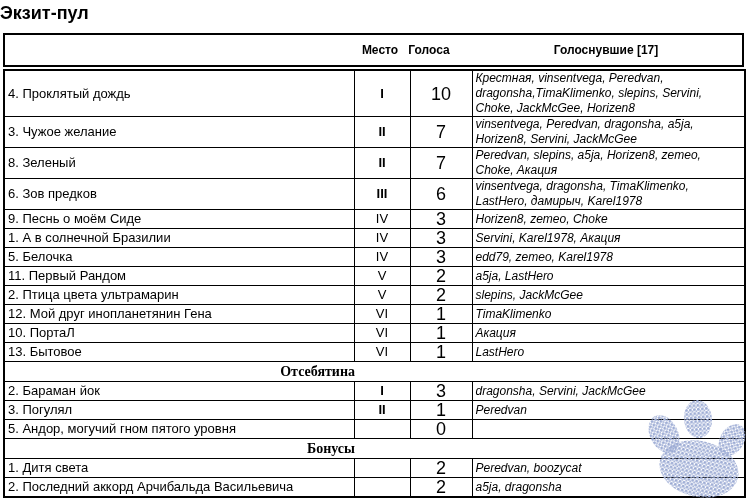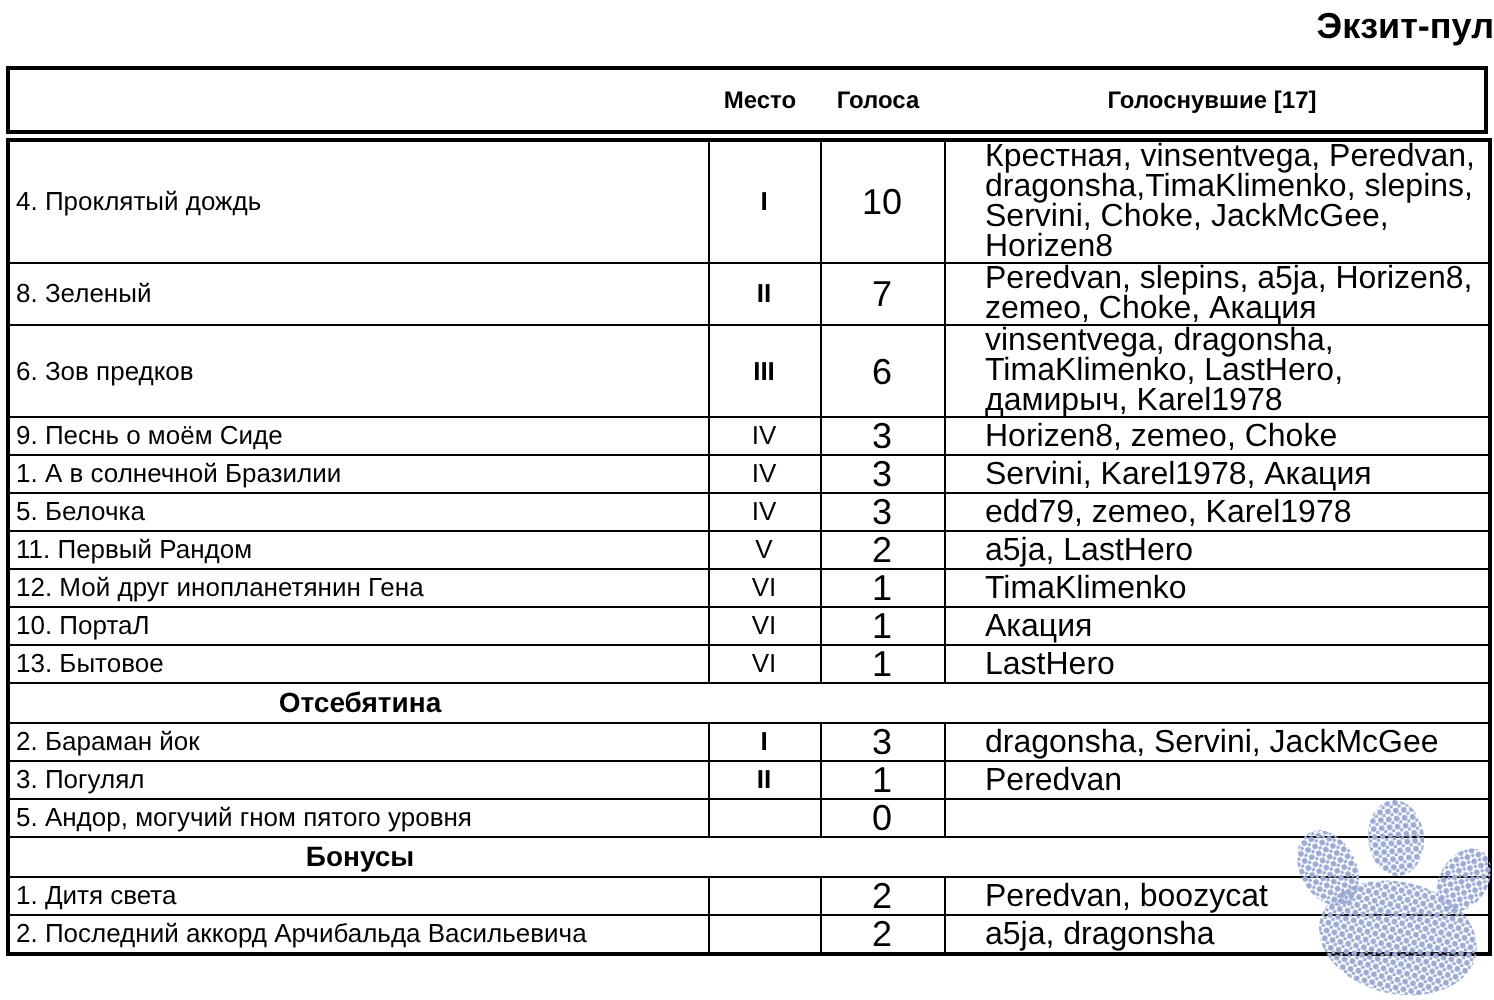--- a/index.html
+++ b/index.html
@@ -4,51 +4,51 @@
 <style>
   html,body{margin:0;padding:0;}
   body{
     width:747px;height:500px;
     background:#ffffff;color:#000;
     font-family:"Liberation Sans",sans-serif;
     position:relative;overflow:hidden;
   }
   .page-title{
     position:absolute;top:3px;left:0;width:747px;
-    text-align:right;font-size:18px;font-weight:bold;margin:0;
+    text-align:left;font-size:18px;font-weight:bold;margin:0;
   }
   .header-box{
     position:absolute;left:3px;top:33px;width:741px;height:34px;
     box-sizing:border-box;border:2px solid #000;background:#fff;
   }
   .hdr{
     position:absolute;top:0;height:100%;
     display:flex;align-items:center;justify-content:center;
     font-weight:bold;font-size:12px;white-space:nowrap;
   }
   .hdr-place{left:343px;width:64px;}
-  .hdr-votes{left:401px;width:66px;}
+  .hdr-votes{left:391px;width:66px;}
   .hdr-voters{left:461px;width:280px;}
   .main-table{
     position:absolute;left:3px;top:69px;width:741px;
     border-collapse:collapse;table-layout:fixed;
     border:2px solid #000;background:#fff;
   }
   .main-table td{
     border:1px solid #000;
     vertical-align:middle;
     overflow:hidden;
   }
   .title-cell{font-size:13px;line-height:16px;padding:1px 2px 1px 3px;white-space:nowrap;}
   .place-cell{text-align:center;font-size:13px;line-height:16px;padding:1px 0;}
   .place-cell.bold{font-weight:bold;}
   .votes-cell{text-align:center;font-size:18px;line-height:16px;padding:1px 0;}
-  .voters-cell{font-size:16px;line-height:15px;padding:0 2px 0 20px;}
+  .voters-cell{font-size:12px;line-height:15px;padding:0 2px 0 3px;font-style:italic;}
   .section-cell{font-weight:bold;font-size:14px;line-height:17px;padding:1px 0;}
-  .section-inner{width:350px;text-align:center;}
+  .section-inner{width:350px;text-align:right;font-family:Liberation Serif, serif;}
   .paw{
     position:absolute;left:638px;top:384px;width:112px;height:118px;
     z-index:5;pointer-events:none;
   }
 </style>
 </head>
 <body>
 
 <h1 class="page-title">Экзит-пул</h1>
 
@@ -66,20 +66,26 @@
     <col style="width:273px">
   </colgroup>
   <tbody>
       <tr>
         <td class="title-cell">4. Проклятый дождь</td>
         <td class="place-cell bold">I</td>
         <td class="votes-cell">10</td>
         <td class="voters-cell">Крестная, vinsentvega, Peredvan, dragonsha,TimaKlimenko, slepins, Servini, Choke, JackMcGee, Horizen8</td>
       </tr>
       <tr>
+        <td class="title-cell">3. Чужое желание</td>
+        <td class="place-cell bold">II</td>
+        <td class="votes-cell">7</td>
+        <td class="voters-cell">vinsentvega, Peredvan, dragonsha, a5ja, Horizen8, Servini, JackMcGee</td>
+      </tr>
+      <tr>
         <td class="title-cell">8. Зеленый</td>
         <td class="place-cell bold">II</td>
         <td class="votes-cell">7</td>
         <td class="voters-cell">Peredvan, slepins, a5ja, Horizen8, zemeo, Choke, Акация</td>
       </tr>
       <tr>
         <td class="title-cell">6. Зов предков</td>
         <td class="place-cell bold">III</td>
         <td class="votes-cell">6</td>
         <td class="voters-cell">vinsentvega, dragonsha, TimaKlimenko, LastHero, дамирыч, Karel1978</td>
@@ -100,20 +106,26 @@
         <td class="title-cell">5. Белочка</td>
         <td class="place-cell">IV</td>
         <td class="votes-cell">3</td>
         <td class="voters-cell">edd79, zemeo, Karel1978</td>
       </tr>
       <tr>
         <td class="title-cell">11. Первый Рандом</td>
         <td class="place-cell">V</td>
         <td class="votes-cell">2</td>
         <td class="voters-cell">a5ja, LastHero</td>
+      </tr>
+      <tr>
+        <td class="title-cell">2. Птица цвета ультрамарин</td>
+        <td class="place-cell">V</td>
+        <td class="votes-cell">2</td>
+        <td class="voters-cell">slepins, JackMcGee</td>
       </tr>
       <tr>
         <td class="title-cell">12. Мой друг инопланетянин Гена</td>
         <td class="place-cell">VI</td>
         <td class="votes-cell">1</td>
         <td class="voters-cell">TimaKlimenko</td>
       </tr>
       <tr>
         <td class="title-cell">10. ПортаЛ</td>
         <td class="place-cell">VI</td>

